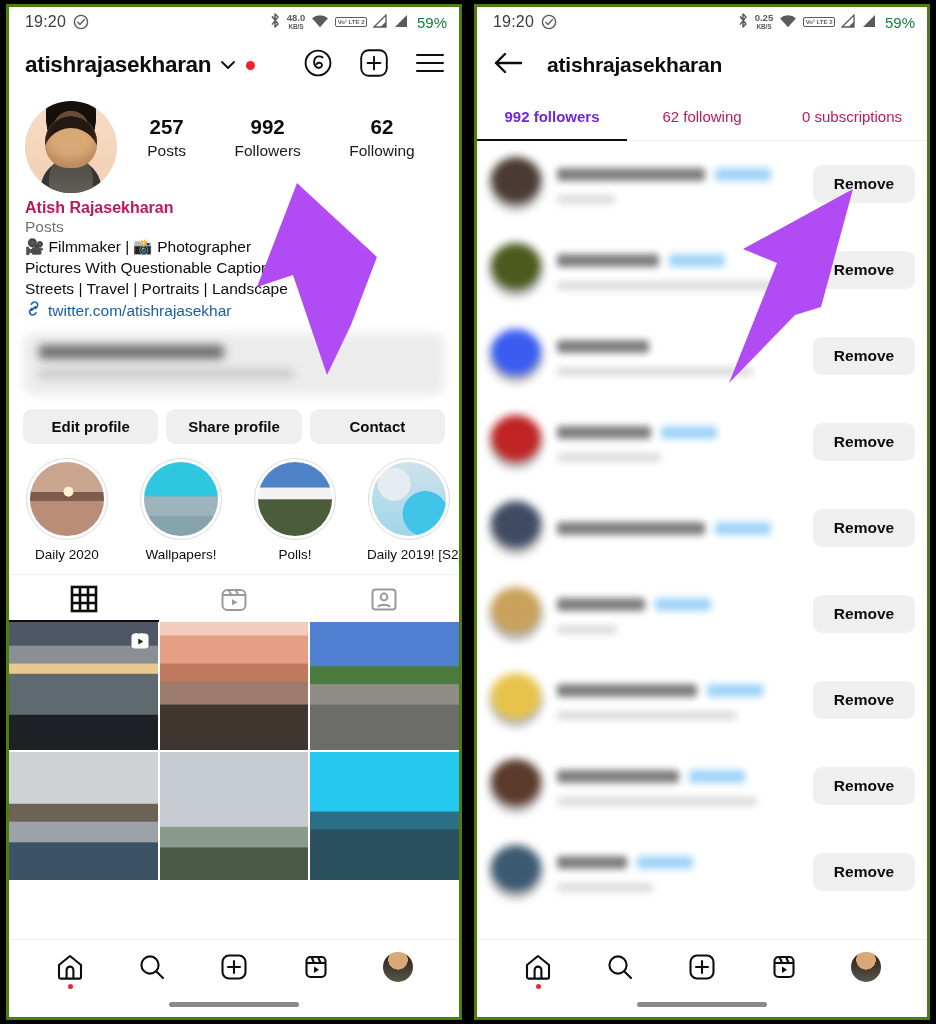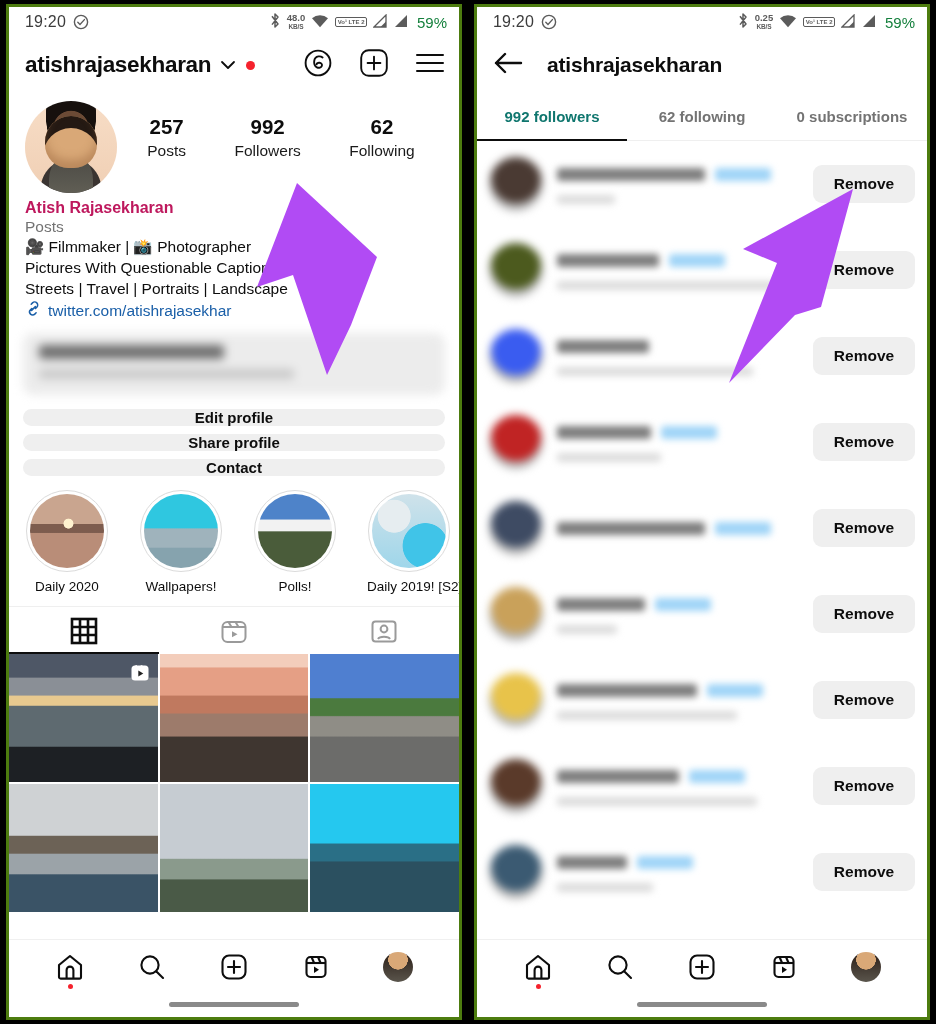--- a/index.html
+++ b/index.html
@@ -87,21 +87,21 @@
   .bio-link { font-size: 15.5px; color: #1a5fa8; margin-top: 1px; display:flex; align-items:center; gap:6px;}
 
   .dashboard-card {
     margin: 12px 14px 0 14px; height: 62px; border-radius: 10px;
     background: #ececec; position: relative; overflow: hidden;
     filter: blur(5px);
   }
   .dash-t { position:absolute; left:16px; top:12px; width:185px; height:14px; background:#6e6e6e; border-radius:3px;}
   .dash-s { position:absolute; left:16px; top:36px; width:255px; height:10px; background:#c9c9c9; border-radius:3px;}
 
-  .action-row { display: flex; gap: 8px; padding: 14px 14px 0 14px; flex-direction: column; }
+  .action-row { display: flex; gap: 8px; padding: 14px 14px 0 14px; }
   .act-btn {
     flex: 1; height: 35px; border-radius: 9px; background: #efefef;
     display: flex; align-items: center; justify-content: center;
     font-size: 15px; font-weight: 700; color: #0d0d0d;
   }
 
   .highlights { display: flex; gap: 30px; padding: 14px 0 0 16px; overflow: hidden; }
   .hl { width: 84px; flex: 0 0 84px; text-align: center; }
   .hl-ring {
     width: 82px; height: 82px; border-radius: 50%; border: 1.5px solid #dbdbdb;
@@ -120,23 +120,23 @@
   .grid { display: grid; grid-template-columns: repeat(3, 1fr); gap: 2px; }
   .cell { position: relative; height: 128px; overflow: hidden; }
   .cell .reel-badge { position:absolute; right:8px; top:8px; z-index:3; }
 
   
   .r-header { display:flex; align-items:center; height:56px; padding: 0 16px; gap:24px;}
   .r-title { font-size: 21px; font-weight: 700; color:#0d0d0d; letter-spacing:-.2px;}
   .r-tabs { display:flex; height:48px; border-bottom: 1px solid #efefef; }
   .r-tab {
     flex:1; display:flex; align-items:center; justify-content:center;
-    font-size: 15px; color:#737373; position:relative;font-weight:bold;
-  }
-  .r-tab.active { color:#0f766e; font-weight:700; }
+    font-size: 15px; color:#be185d; position:relative;
+  }
+  .r-tab.active { color:#6d28d9; font-weight:700; }
   .r-tab.active::after{content:"";position:absolute;bottom:-1px;left:0;right:0;height:2px;background:#0d0d0d;}
 
   .flist { }
   .frow { display:flex; align-items:center; height:86px; padding: 0 12px 0 12px; }
   .f-av { width:54px; height:54px; border-radius:50%; flex:0 0 54px; filter: blur(4px); }
   .f-mid { flex:1; padding-left:14px; filter: blur(3.6px); }
   .f-name { height:13px; background:#7d7d7d; border-radius:3px; display:inline-block; vertical-align:middle;}
   .f-follow { height:13px; width:56px; background:#9fd4f7; border-radius:3px; display:inline-block; margin-left:10px; vertical-align:middle;}
   .f-sub { height:9px; background:#dcdcdc; border-radius:3px; margin-top:12px;}
   .f-btn {

